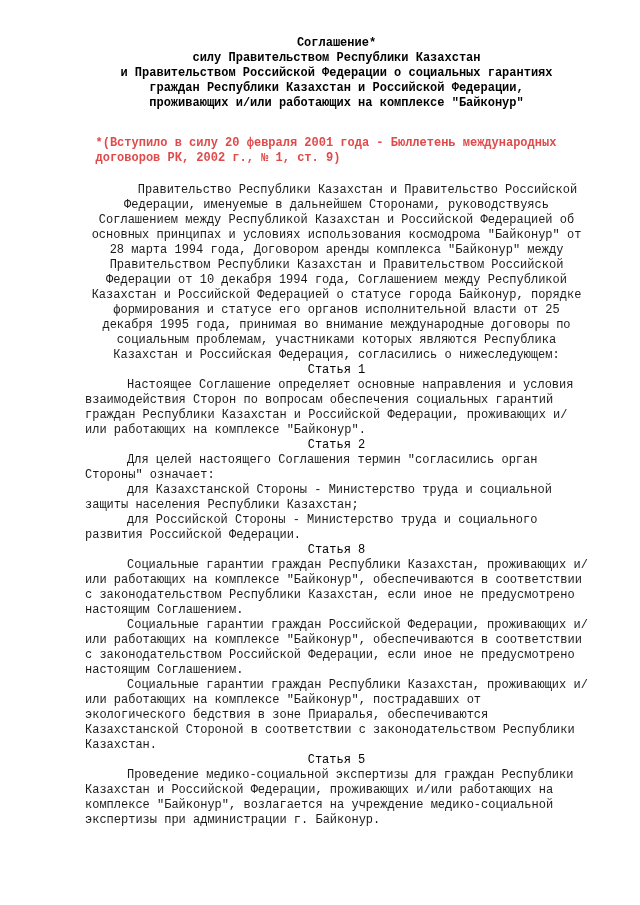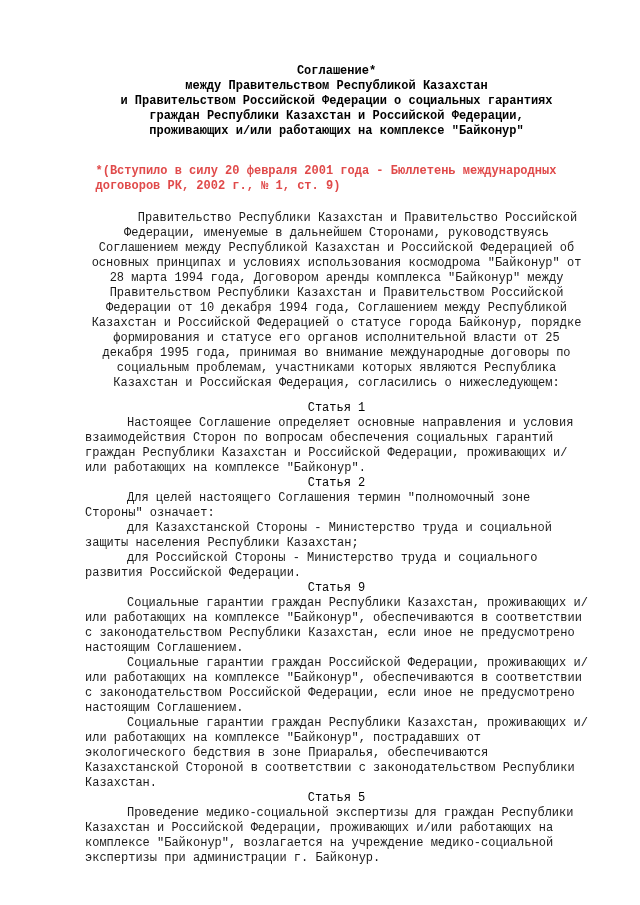--- a/index.html
+++ b/index.html
@@ -6,36 +6,36 @@
   html, body { margin: 0; padding: 0; background: #ffffff; }
   .page {
     width: 640px;
     height: 905px;
     margin: 0 auto;
     background: #ffffff;
     font-family: "Liberation Mono", "DejaVu Sans Mono", monospace;
     font-size: 12px;
     line-height: 15px;
     color: #1a1a1a;
-    padding: 64px 52px 0 85px;
+    padding: 36px 52px 0 85px;
     overflow: hidden;
   }
   .doc-title {
     text-align: center;
     font-weight: bold;
     color: #000000;
   }
   .title-line { white-space: nowrap; }
   .effective-note {
     margin: 25px auto 0 auto;
     max-width: 482px;
     font-weight: bold;
   }
   .preamble {
-    margin: 17px 0 10px 0;
+    margin: 17px 0 0 0;
     text-align: center;
     text-indent: 42px;
   }
   .article-heading {
     margin: 0;
     font-size: 12px;
     line-height: 15px;
     font-weight: normal;
     text-align: center;
     color: #000000;
@@ -45,34 +45,34 @@
     text-align: left;
     text-indent: 42px;
   }
 </style>
 </head>
 <body>
 
 <div class="page">
   <div class="doc-title">
       <div class="title-line">Соглашение*</div>
-      <div class="title-line">между Правительством Республикой Казахстан</div>
+      <div class="title-line">силу Правительством Республики Казахстан</div>
       <div class="title-line">и Правительством Российской Федерации о социальных гарантиях</div>
       <div class="title-line">граждан Республики Казахстан и Российской Федерации,</div>
       <div class="title-line">проживающих и/или работающих на комплексе "Байконур"</div>
     </div>
   <p class="effective-note" style="color: rgb(224, 74, 74);">*(Вступило в силу 20 февраля 2001 года - Бюллетень международных договоров РК, 2002 г., № 1, ст. 9)</p>
   <p class="preamble">Правительство Республики Казахстан и Правительство Российской Федерации, именуемые в дальнейшем Сторонами, руководствуясь Соглашением между Республикой Казахстан и Российской Федерацией об основных принципах и условиях использования космодрома "Байконур" от 28 марта 1994 года, Договором аренды комплекса "Байконур" между Правительством Республики Казахстан и Правительством Российской Федерации от 10 декабря 1994 года, Соглашением между Республикой Казахстан и Российской Федерацией о статусе города Байконур, порядке формирования и статусе его органов исполнительной власти от 25 декабря 1995 года, принимая во внимание международные договоры по социальным проблемам, участниками которых являются Республика Казахстан и Российская Федерация, согласились о нижеследующем:</p>
   <div>
       <div class="article-heading">Статья 1</div>
       <p class="article-paragraph">Настоящее Соглашение определяет основные направления и условия взаимодействия Сторон по вопросам обеспечения социальных гарантий граждан Республики Казахстан и Российской Федерации, проживающих и/или работающих на комплексе "Байконур".</p>
       <div class="article-heading">Статья 2</div>
-      <p class="article-paragraph">Для целей настоящего Соглашения термин "полномочный зоне Стороны" означает:</p>
+      <p class="article-paragraph">Для целей настоящего Соглашения термин "согласились орган Стороны" означает:</p>
       <p class="article-paragraph">для Казахстанской Стороны - Министерство труда и социальной защиты населения Республики Казахстан;</p>
       <p class="article-paragraph">для Российской Стороны - Министерство труда и социального развития Российской Федерации.</p>
-      <div class="article-heading">Статья 9</div>
+      <div class="article-heading">Статья 8</div>
       <p class="article-paragraph">Социальные гарантии граждан Республики Казахстан, проживающих и/или работающих на комплексе "Байконур", обеспечиваются в соответствии с законодательством Республики Казахстан, если иное не предусмотрено настоящим Соглашением.</p>
       <p class="article-paragraph">Социальные гарантии граждан Российской Федерации, проживающих и/или работающих на комплексе "Байконур", обеспечиваются в соответствии с законодательством Российской Федерации, если иное не предусмотрено настоящим Соглашением.</p>
       <p class="article-paragraph">Социальные гарантии граждан Республики Казахстан, проживающих и/или работающих на комплексе "Байконур", пострадавших от экологического бедствия в зоне Приаралья, обеспечиваются Казахстанской Стороной в соответствии с законодательством Республики Казахстан.</p>
       <div class="article-heading">Статья 5</div>
       <p class="article-paragraph">Проведение медико-социальной экспертизы для граждан Республики Казахстан и Российской Федерации, проживающих и/или работающих на комплексе "Байконур", возлагается на учреждение медико-социальной экспертизы при администрации г. Байконур.</p>
     </div>
 </div>
 
 </body></html>

